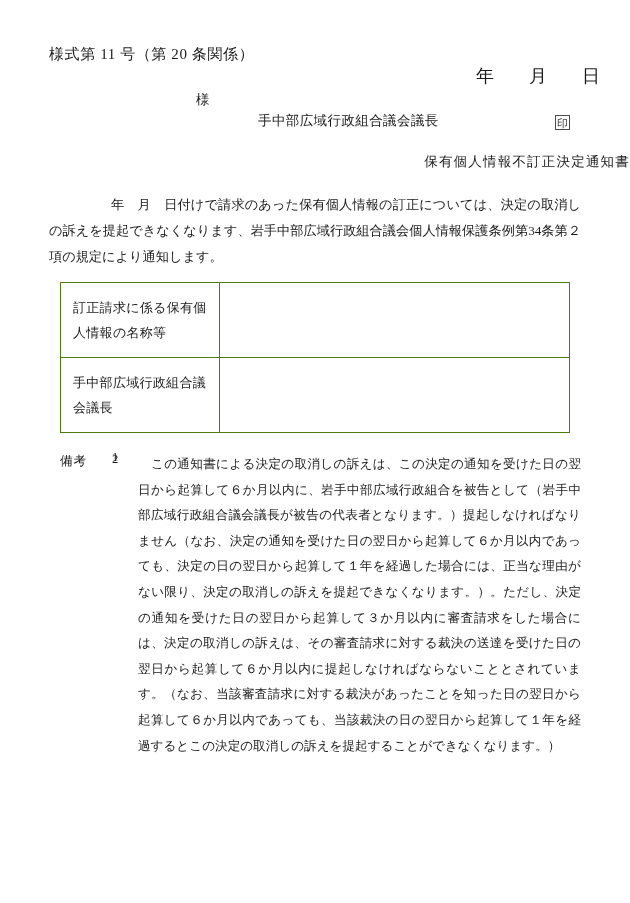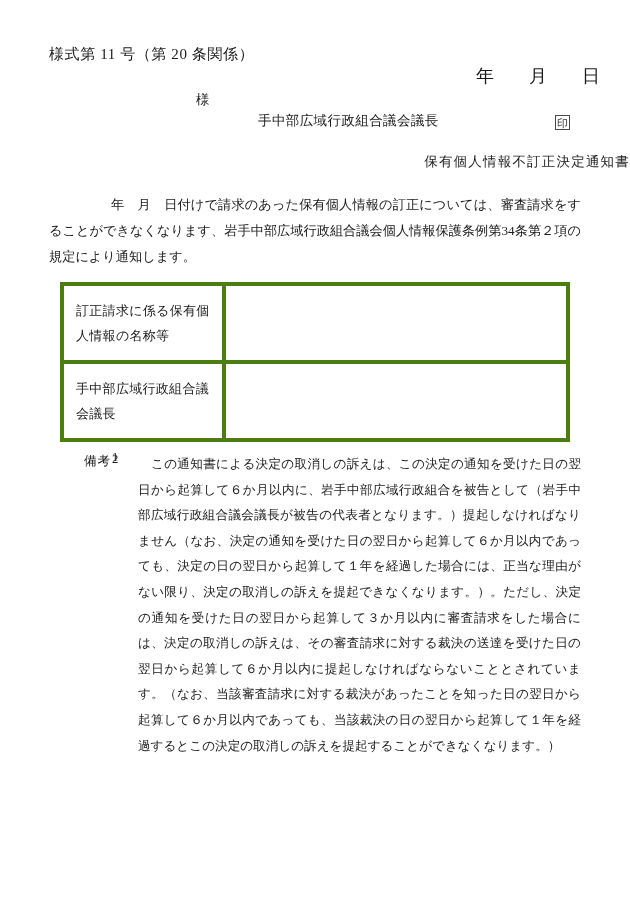--- a/index.html
+++ b/index.html
@@ -96,21 +96,21 @@
   
   .form-table {
     position: absolute;
     left: 60px;
     top: 282px;
     width: 510px;
     border-collapse: collapse;
     table-layout: fixed;
   }
   .form-table td {
-    border: 4px solid #4d7c0f;
+    border: 1px solid #4d7c0f;
     vertical-align: middle;
     padding: 0;
   }
   .form-table td.label {
     width: 138px;
     padding: 9px 8px 9px 12px;
     font-size: 13px;
     line-height: 25px;
     letter-spacing: 0.3px;
   }
@@ -124,21 +124,21 @@
   
   .remarks {
     position: absolute;
     left: 60px;
     top: 450px;
     width: 521px;
     font-size: 12.6px;
   }
   .remarks-head {
     position: absolute;
-    left: 24px;
+    left: 0;
     top: 3px;
     font-size: 12.6px;
     letter-spacing: 1px;
   }
   .note {
     position: relative;
     padding-left: 78px;
     margin-bottom: 2px;
   }
   .note-num {
@@ -172,21 +172,21 @@
 
   <div class="addressee">様</div>
 
   <div class="issuer-row">
     <div class="issuer-name">手中部広域行政組合議会議長</div>
     <div class="seal">印</div>
   </div>
 
   <div class="doc-title">保有個人情報不訂正決定通知書</div>
 
-  <div class="body-para">年　月　日付けで請求のあった保有個人情報の訂正については、審査請求をすることができなくなります、岩手中部広域行政組合議会個人情報保護条例第34条第２項の規定により通知します。</div>
+  <div class="body-para">年　月　日付けで請求のあった保有個人情報の訂正については、決定の取消しの訴えを提起できなくなります、岩手中部広域行政組合議会個人情報保護条例第34条第２項の規定により通知します。</div>
 
   <table class="form-table">
     <tbody>
       <tr class="row-tall">
         <td class="label">訂正請求に係る保有個人情報の名称等</td>
         <td class="value"></td>
       </tr>
       <tr class="row-tall">
         <td class="label">手中部広域行政組合議会議長</td>
         <td class="value"></td>

